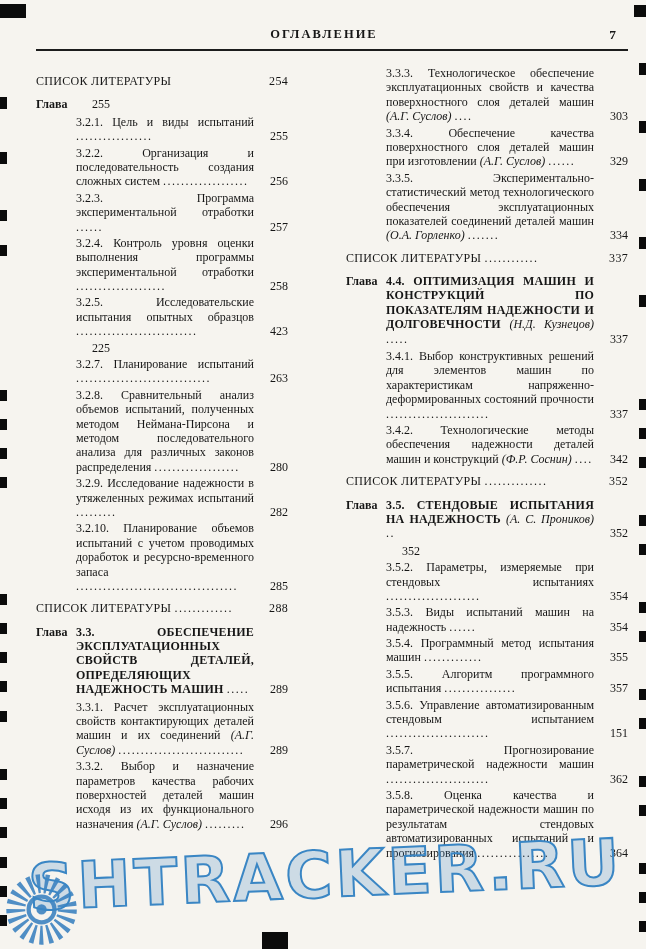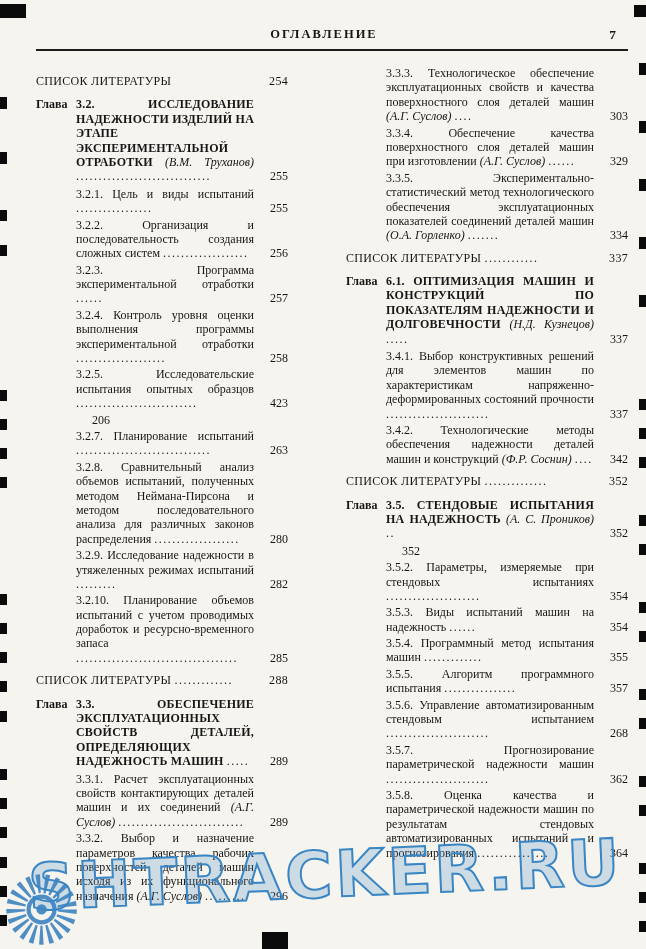--- a/index.html
+++ b/index.html
@@ -90,21 +90,20 @@
   <div class="header-rule"></div>
 
   <div class="columns">
     <div class="col col-left" id="col-left">
         <div class="entry list">
           <div class="entry-body">СПИСОК ЛИТЕРАТУРЫ </div>
           <span class="page-num">254</span>
         </div>
         <div class="entry chapter">
           <span class="chapter-label">Глава</span>
-          <div class="entry-body"><b>3.2. ИССЛЕДОВАНИЕ НАДЕЖНОСТИ ИЗДЕЛИЙ НА ЭТАПЕ ЭКСПЕРИМЕНТАЛЬНОЙ ОТРАБОТКИ </b><i>(В.М. Труханов)</i> <span class="dots">..............................</span></div>
           <span class="page-num">255</span>
         </div>
         <div class="entry section">
           <div class="entry-body">3.2.1. Цель и виды испытаний <span class="dots">.................</span></div>
           <span class="page-num">255</span>
         </div>
         <div class="entry section">
           <div class="entry-body">3.2.2. Организация и последовательность создания сложных систем <span class="dots">...................</span></div>
           <span class="page-num">256</span>
         </div>
@@ -114,21 +113,21 @@
         </div>
         <div class="entry section">
           <div class="entry-body">3.2.4. Контроль уровня оценки выполнения программы экспериментальной отработки <span class="dots">....................</span></div>
           <span class="page-num">258</span>
         </div>
         <div class="entry section">
           <div class="entry-body">3.2.5. Исследовательские испытания опытных образцов <span class="dots">...........................</span></div>
           <span class="page-num">423</span>
         </div>
         <div class="entry section">
-          <span class="page-num">206</span>
+          <span class="page-num">225</span>
         </div>
         <div class="entry section">
           <div class="entry-body">3.2.7. Планирование испытаний <span class="dots">..............................</span></div>
           <span class="page-num">263</span>
         </div>
         <div class="entry section">
           <div class="entry-body">3.2.8. Сравнительный анализ объемов испытаний, полученных методом Неймана-Пирсона и методом последовательного анализа для различных законов распределения <span class="dots">...................</span></div>
           <span class="page-num">280</span>
         </div>
         <div class="entry section">
@@ -169,21 +168,21 @@
         <div class="entry section">
           <div class="entry-body">3.3.5. Экспериментально-статистический метод технологического обеспечения эксплуатационных показателей соединений деталей машин <i>(О.А. Горленко)</i> <span class="dots">.......</span></div>
           <span class="page-num">334</span>
         </div>
         <div class="entry list">
           <div class="entry-body">СПИСОК ЛИТЕРАТУРЫ <span class="dots">............</span></div>
           <span class="page-num">337</span>
         </div>
         <div class="entry chapter">
           <span class="chapter-label">Глава</span>
-          <div class="entry-body"><b>6.1. ОПТИМИЗАЦИЯ МАШИН И КОНСТРУКЦИЙ ПО ПОКАЗАТЕЛЯМ НАДЕЖНОСТИ И ДОЛГОВЕЧНОСТИ </b><i>(Н.Д. Кузнецов)</i> <span class="dots">.....</span></div>
+          <div class="entry-body"><b>4.4. ОПТИМИЗАЦИЯ МАШИН И КОНСТРУКЦИЙ ПО ПОКАЗАТЕЛЯМ НАДЕЖНОСТИ И ДОЛГОВЕЧНОСТИ </b><i>(Н.Д. Кузнецов)</i> <span class="dots">.....</span></div>
           <span class="page-num">337</span>
         </div>
         <div class="entry section">
           <div class="entry-body">3.4.1. Выбор конструктивных решений для элементов машин по характеристикам напряженно-деформированных состояний прочности <span class="dots">.......................</span></div>
           <span class="page-num">337</span>
         </div>
         <div class="entry section">
           <div class="entry-body">3.4.2. Технологические методы обеспечения надежности деталей машин и конструкций <i>(Ф.Р. Соснин)</i> <span class="dots">....</span></div>
           <span class="page-num">342</span>
         </div>
@@ -210,21 +209,21 @@
         <div class="entry section">
           <div class="entry-body">3.5.4. Программный метод испытания машин <span class="dots">.............</span></div>
           <span class="page-num">355</span>
         </div>
         <div class="entry section">
           <div class="entry-body">3.5.5. Алгоритм программного испытания <span class="dots">................</span></div>
           <span class="page-num">357</span>
         </div>
         <div class="entry section">
           <div class="entry-body">3.5.6. Управление автоматизированным стендовым испытанием <span class="dots">.......................</span></div>
-          <span class="page-num">268</span>
+          <span class="page-num">151</span>
         </div>
         <div class="entry section">
           <div class="entry-body">3.5.7. Прогнозирование параметрической надежности машин <span class="dots">.......................</span></div>
           <span class="page-num">362</span>
         </div>
         <div class="entry section">
           <div class="entry-body">3.5.8. Оценка качества и параметрической надежности машин по результатам стендовых автоматизированных испытаний и прогнозирования <span class="dots">................</span></div>
           <span class="page-num">364</span>
         </div>
       </div>

